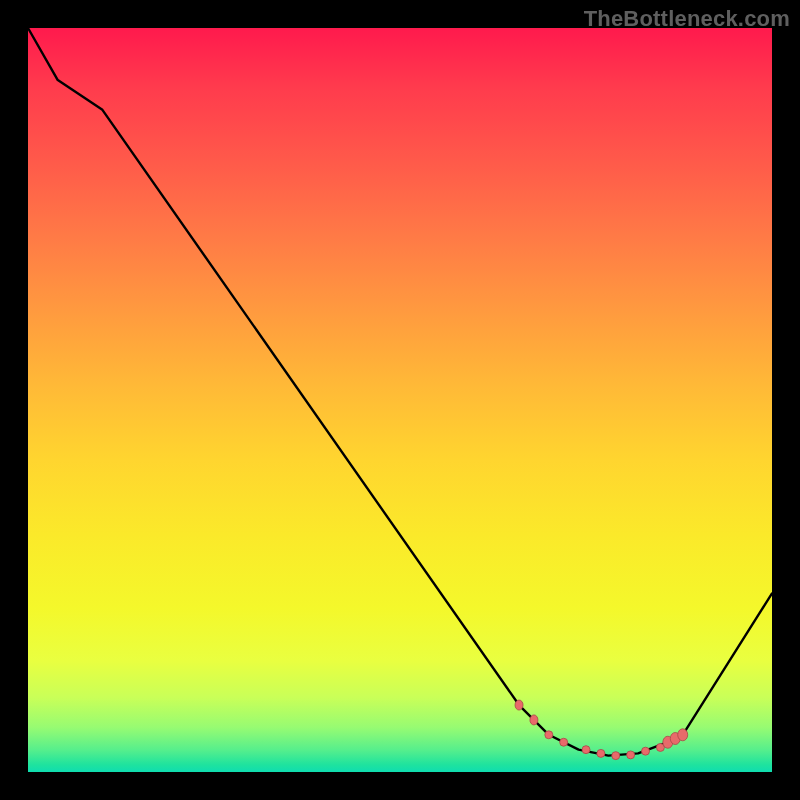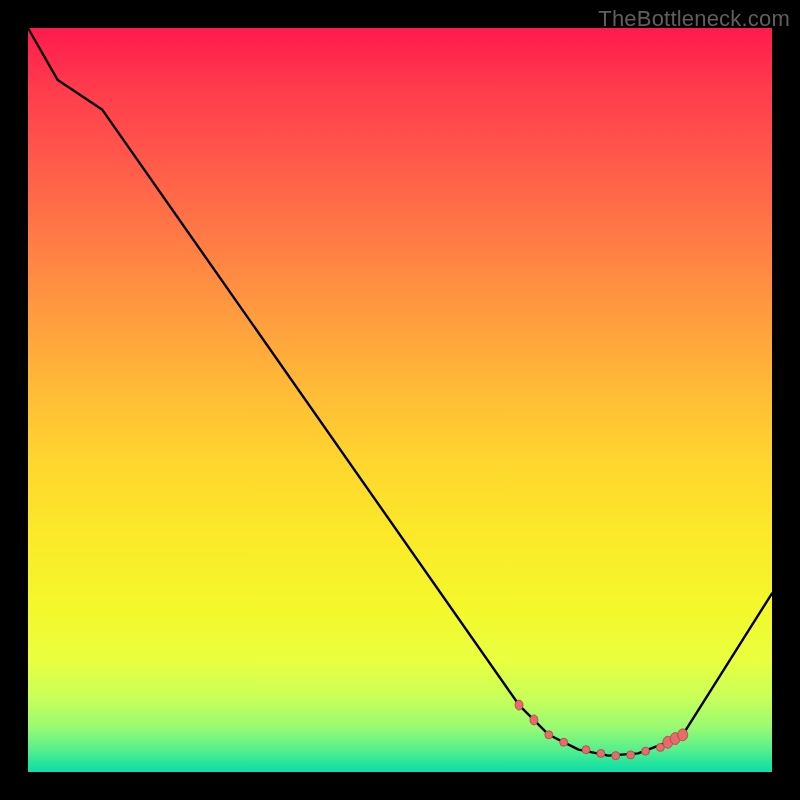--- a/index.html
+++ b/index.html
@@ -16,21 +16,21 @@
     width: 800px;
     height: 800px;
     background: #000;
   }
   .watermark {
     position: absolute;
     top: 6px;
     right: 10px;
     color: #5f5f5f;
     font-size: 22px;
-    font-weight: 400;
+    font-weight: 700;
     letter-spacing: 0.2px;
     z-index: 20;
     user-select: none;
   }
   .plot-area {
     position: absolute;
     left: 28px;
     top: 28px;
     width: 744px;
     height: 744px;

